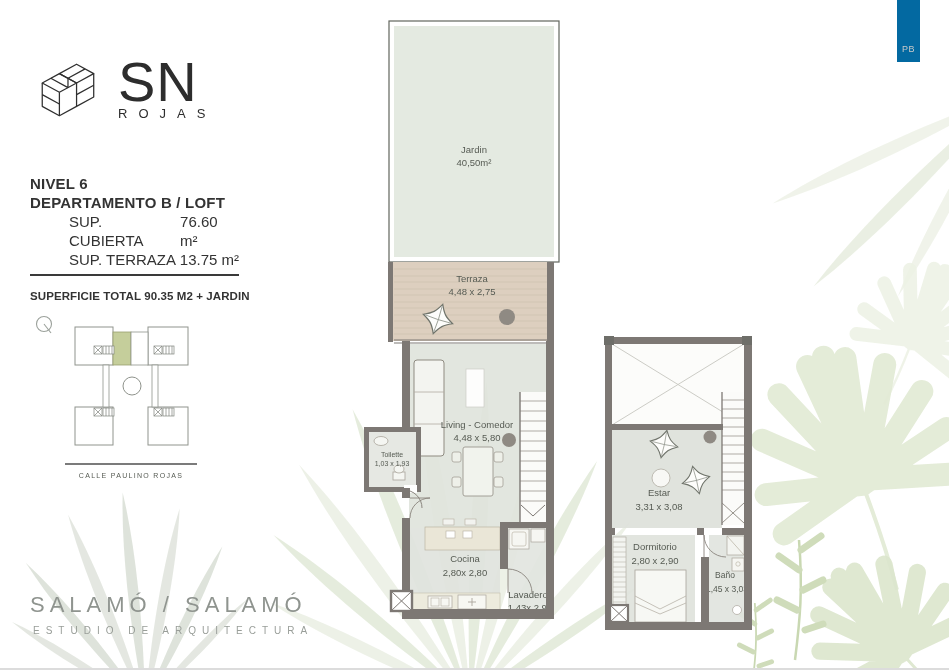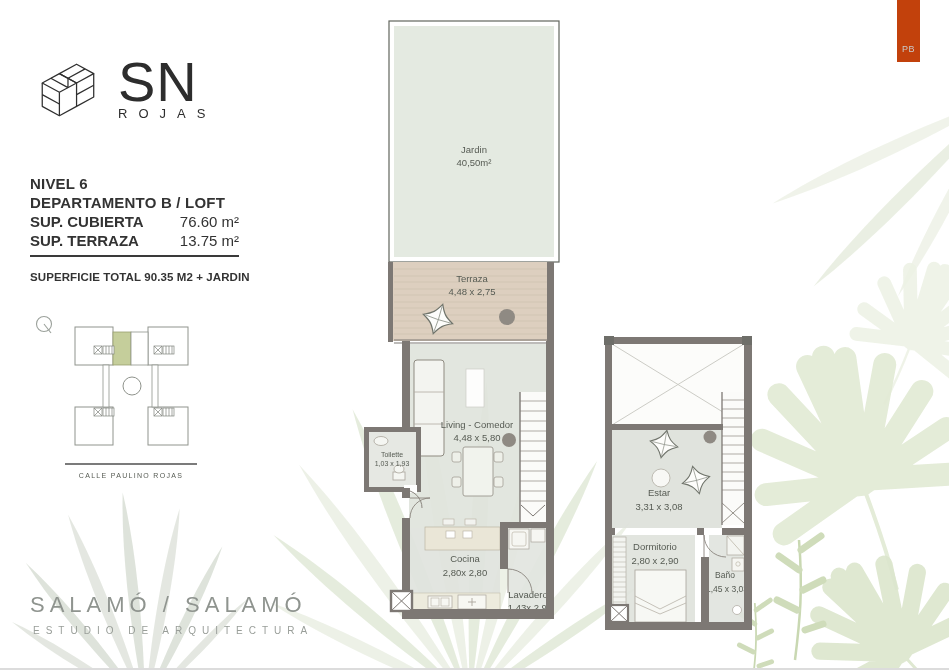--- a/index.html
+++ b/index.html
@@ -9,26 +9,26 @@
   svg text{font-family:"Liberation Sans",sans-serif;fill:#565b53;}
   
   .logo-wrap{left:36px;top:58px;display:flex;align-items:flex-start;gap:4px;z-index:2;}
   .logo-txt{display:flex;flex-direction:column;}
   .logo-main{font-size:56px;line-height:.85;color:#2d2d2d;font-weight:400;letter-spacing:1px;}
   .logo-sub{font-size:13px;letter-spacing:11px;color:#2d2d2d;margin-top:0;font-weight:400;}
   
   .info{left:30px;top:174px;width:212px;z-index:2;color:#333;}
   .info .line{font-size:15px;font-weight:700;line-height:19px;letter-spacing:.2px;}
   .info-row{display:flex;justify-content:space-between;width:209px;font-size:15px;line-height:19px;}
-  .info-row .lbl{font-weight:700;}
+  .info-row .lbl{font-weight:400;margin-left:39px;}
   .info-row .val{font-weight:500;}
   .info-div{border-top:2px solid #3a3a3a;width:209px;margin-top:5px;}
   .info-total{font-size:11.5px;font-weight:700;margin-top:14px;letter-spacing:.1px;white-space:nowrap;}
   
-  .pb-tab{left:897px;top:0;width:23px;height:62px;background:#c2410c;z-index:3;display:flex;align-items:flex-end;justify-content:center;}
+  .pb-tab{left:897px;top:0;width:23px;height:62px;background:#0369a1;z-index:3;display:flex;align-items:flex-end;justify-content:center;}
   .pb-tab span{color:#c9c9c9;font-size:9px;margin-bottom:8px;letter-spacing:.5px;}
   
   .footer{left:30px;top:592px;z-index:2;}
   .studio{font-size:22px;letter-spacing:5px;color:#8f948f;font-weight:400;white-space:nowrap;}
   .tagline{font-size:10px;letter-spacing:6px;color:#999e99;margin-top:7px;padding-left:3px;white-space:nowrap;}
   .bottom-rule{left:0;bottom:0;width:949px;height:2px;background:#dcdcdc;z-index:4;}
   .z1{z-index:1;}
 </style>
 </head>
 <body>

